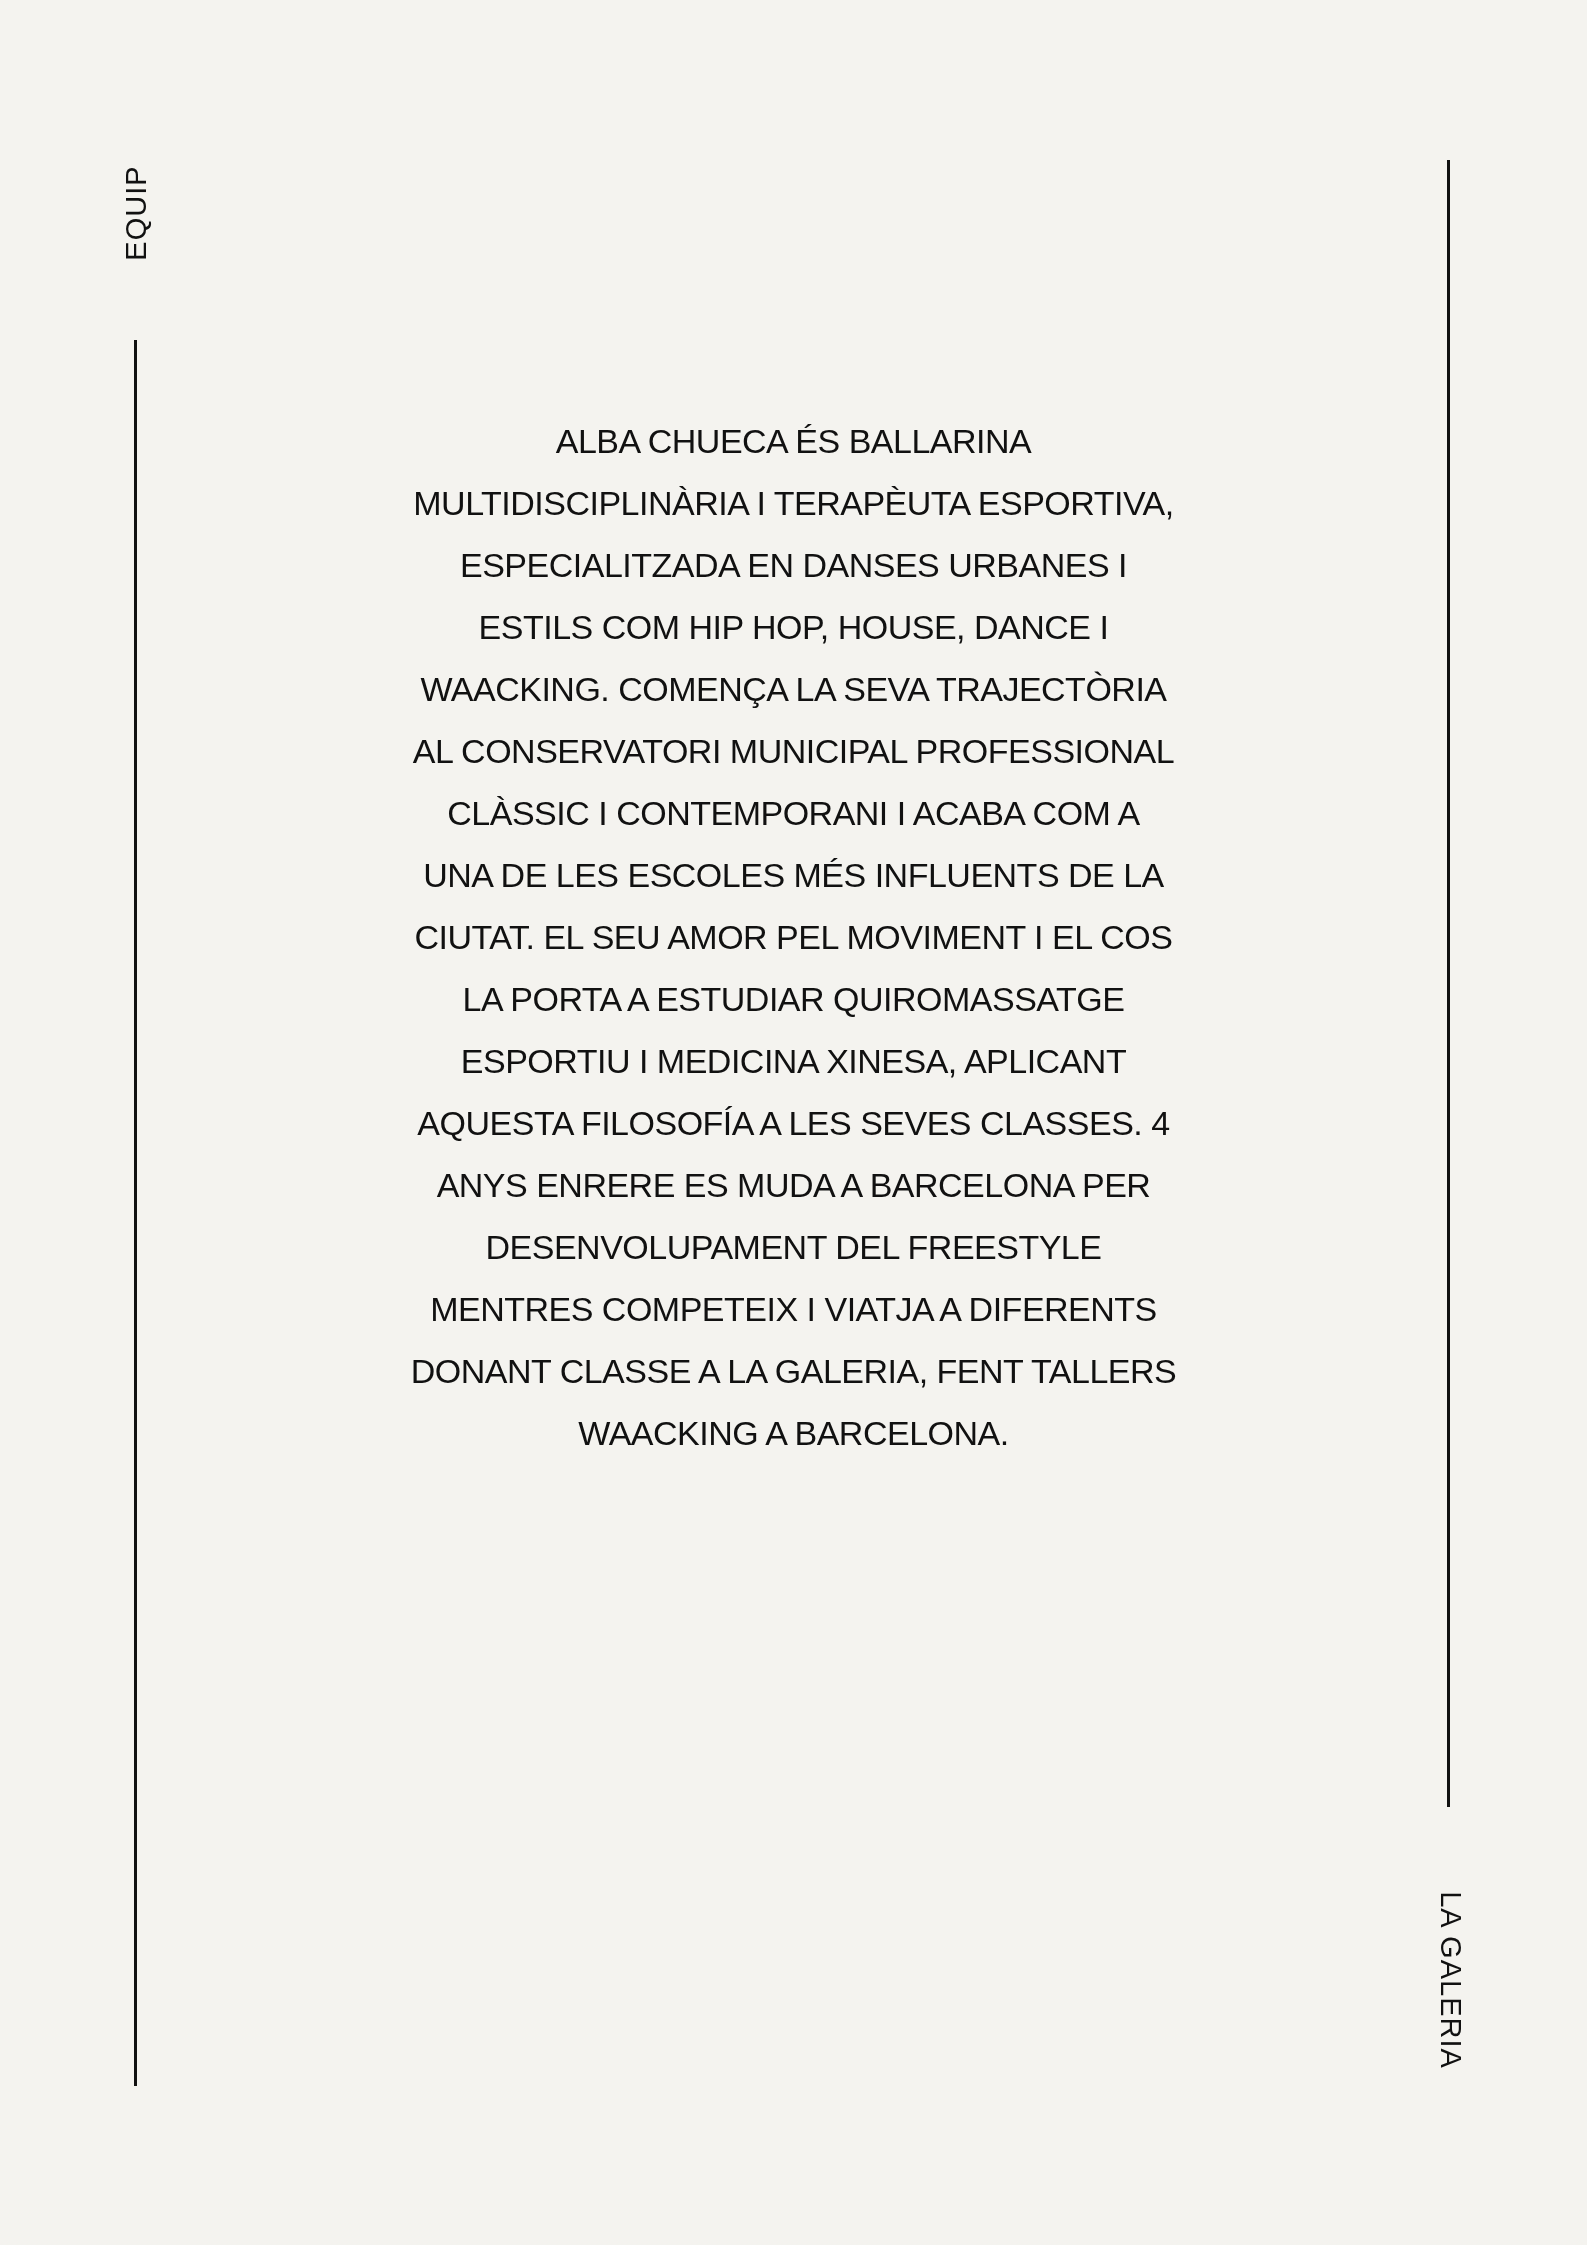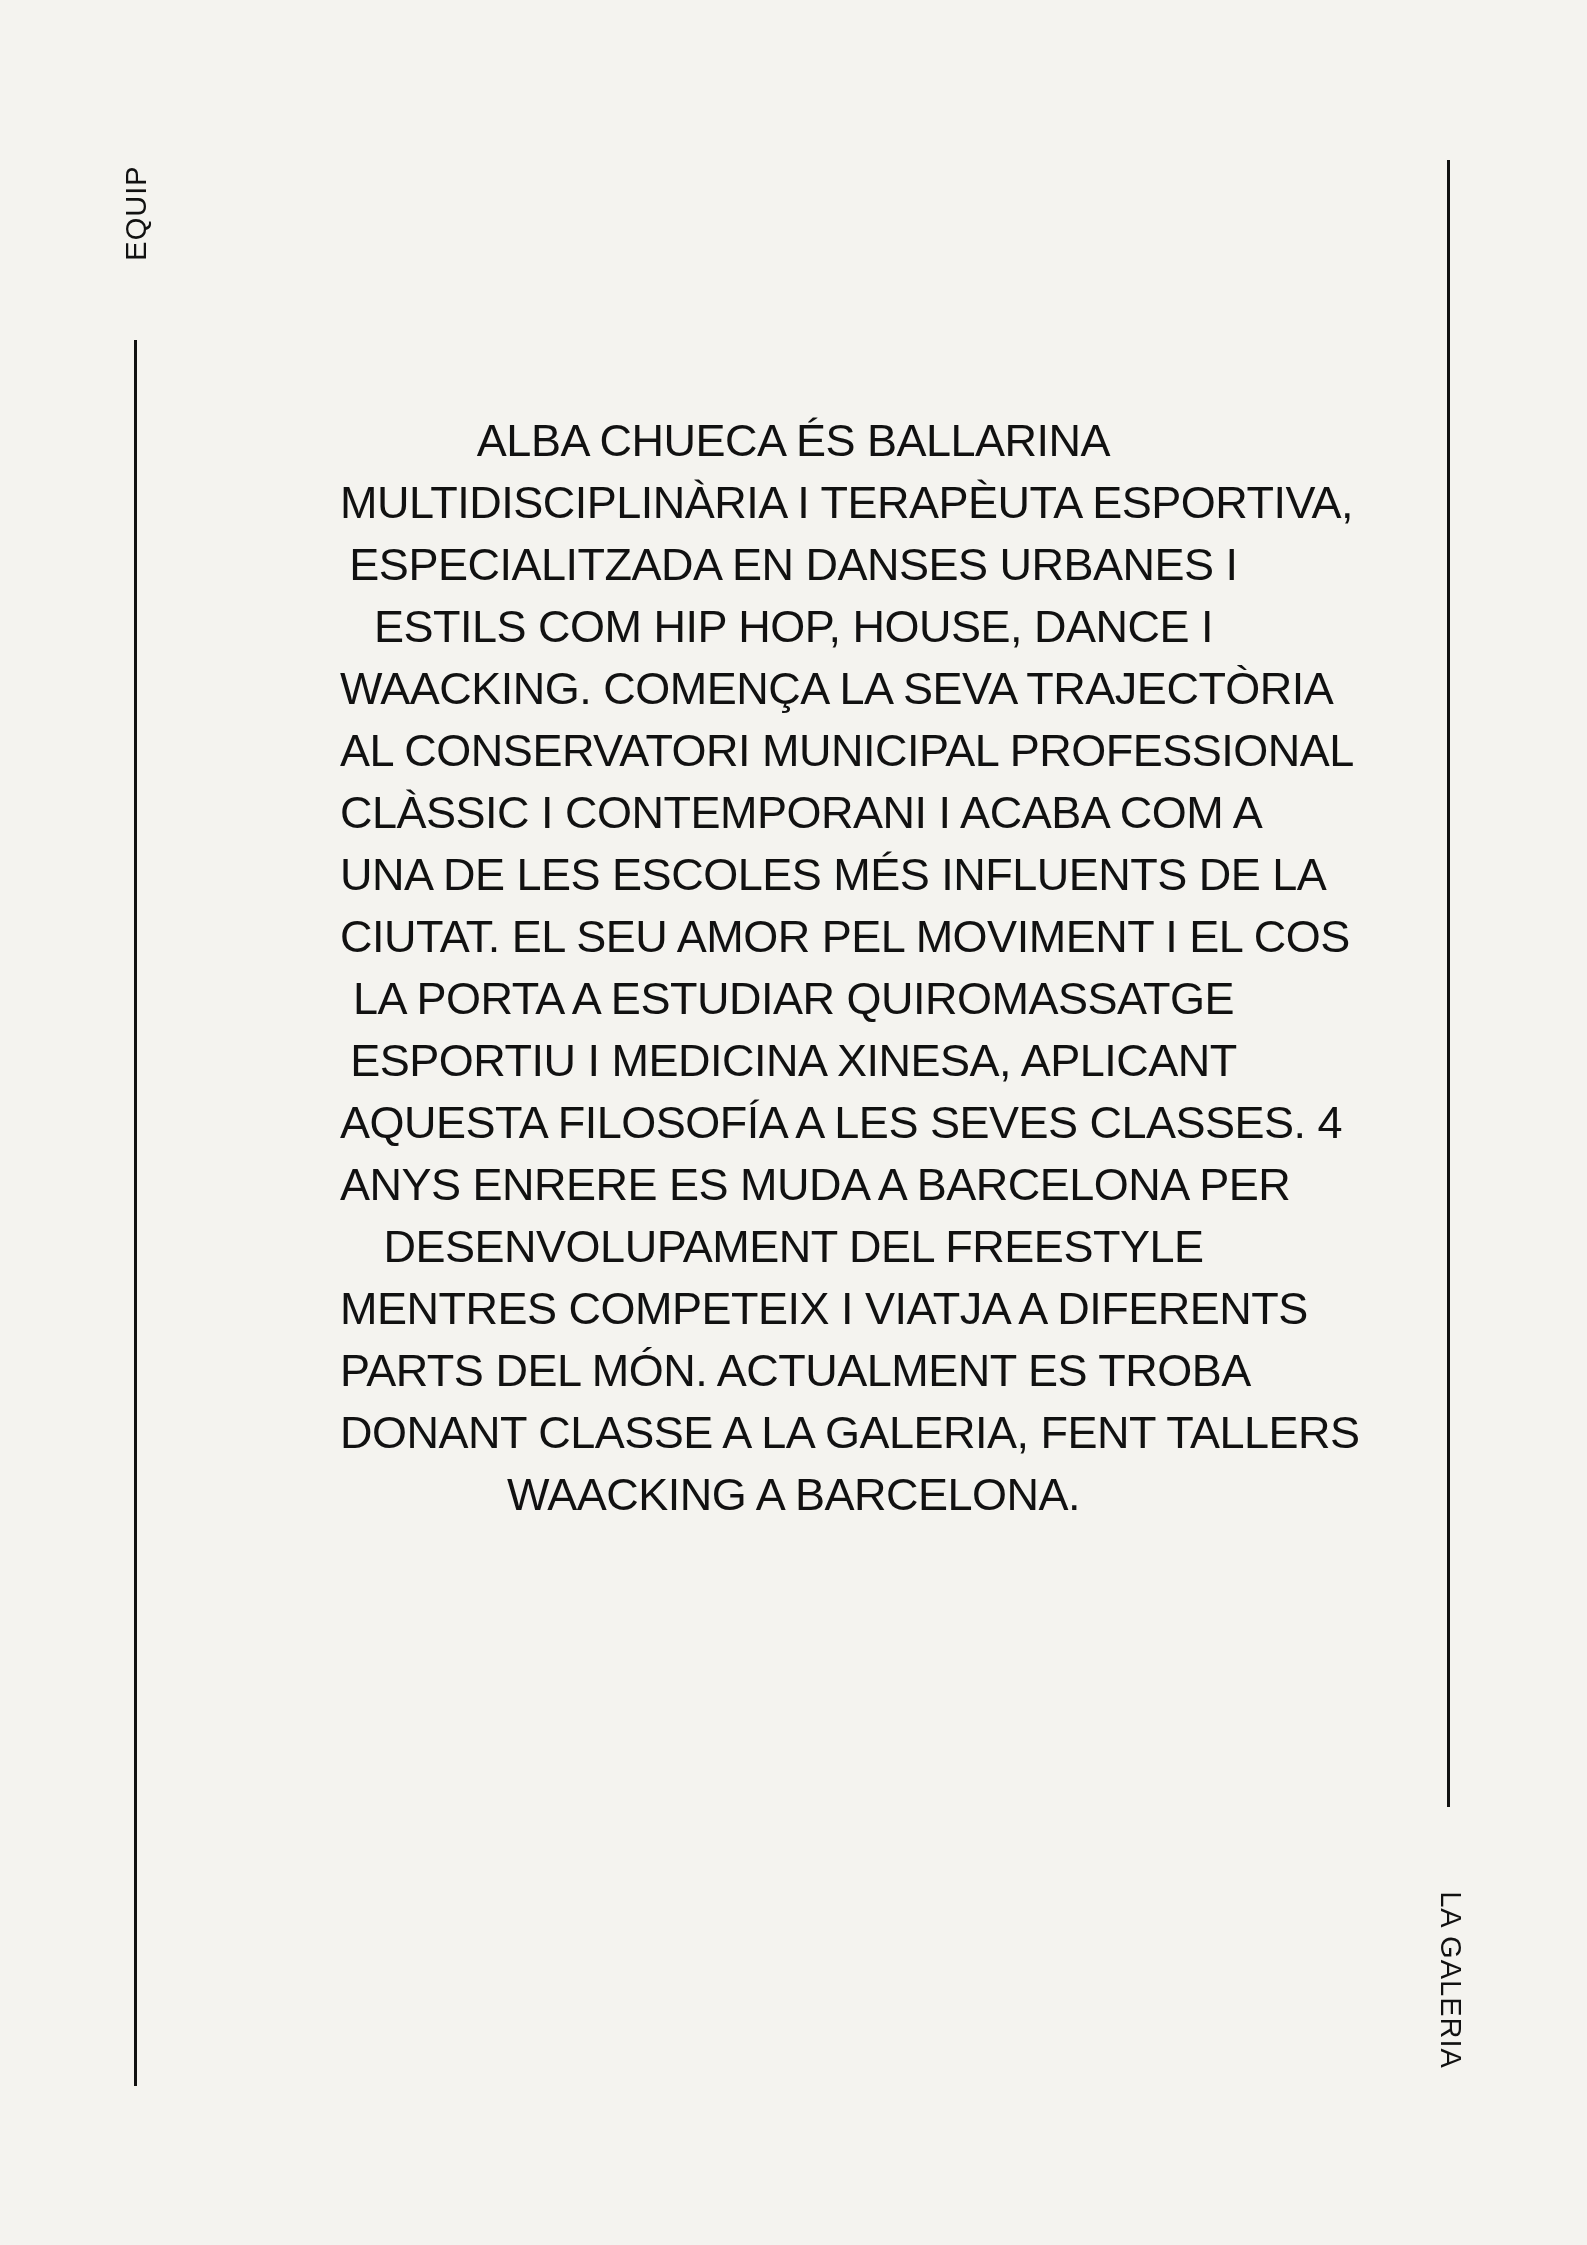--- a/index.html
+++ b/index.html
@@ -33,21 +33,21 @@
     width: 3px;
     background: #111;
   }
   .rule-left { left: 134px; top: 340px; height: 1746px; }
   .rule-right { left: 1447px; top: 160px; height: 1647px; }
   .body-text {
     position: absolute;
     left: 340px; width: 907px;
     top: 410px;
     text-align: center;
-    font-size: 45px;
+    font-size: 34px;
     line-height: 62px;
     letter-spacing: -0.5px;
     text-transform: uppercase;
   }
   .body-text .line { display: block; white-space: nowrap; }
 </style>
 </head>
 <body>
 
 <div class="side-label left-label">EQUIP</div>
@@ -65,16 +65,15 @@
   <span class="line">AL CONSERVATORI MUNICIPAL PROFESSIONAL</span>
   <span class="line">CLÀSSIC I CONTEMPORANI I ACABA COM A</span>
   <span class="line">UNA DE LES ESCOLES MÉS INFLUENTS DE LA</span>
   <span class="line">CIUTAT. EL SEU AMOR PEL MOVIMENT I EL COS</span>
   <span class="line">LA PORTA A ESTUDIAR QUIROMASSATGE</span>
   <span class="line">ESPORTIU I MEDICINA XINESA, APLICANT</span>
   <span class="line">AQUESTA FILOSOFÍA A LES SEVES CLASSES. 4</span>
   <span class="line">ANYS ENRERE ES MUDA A BARCELONA PER</span>
   <span class="line">DESENVOLUPAMENT DEL FREESTYLE</span>
   <span class="line">MENTRES COMPETEIX I VIATJA A DIFERENTS</span>
-  <span class="line">PARTS DEL MÓN. ACTUALMENT ES TROBA</span>
   <span class="line">DONANT CLASSE A LA GALERIA, FENT TALLERS</span>
   <span class="line">WAACKING A BARCELONA.</span>
 </div>
 
 </body></html>

